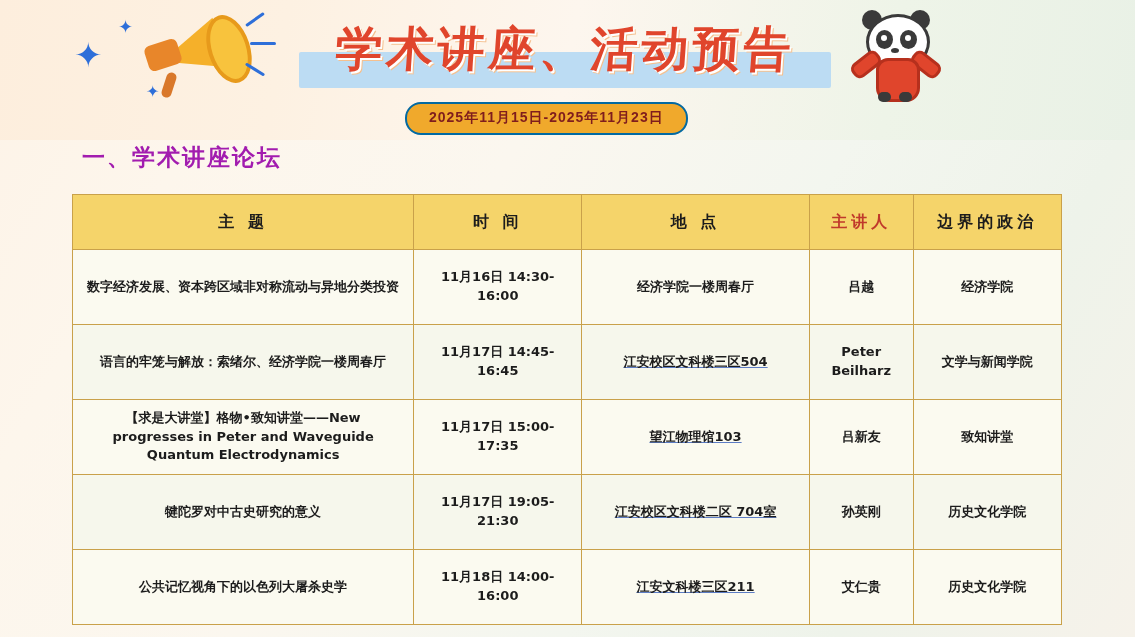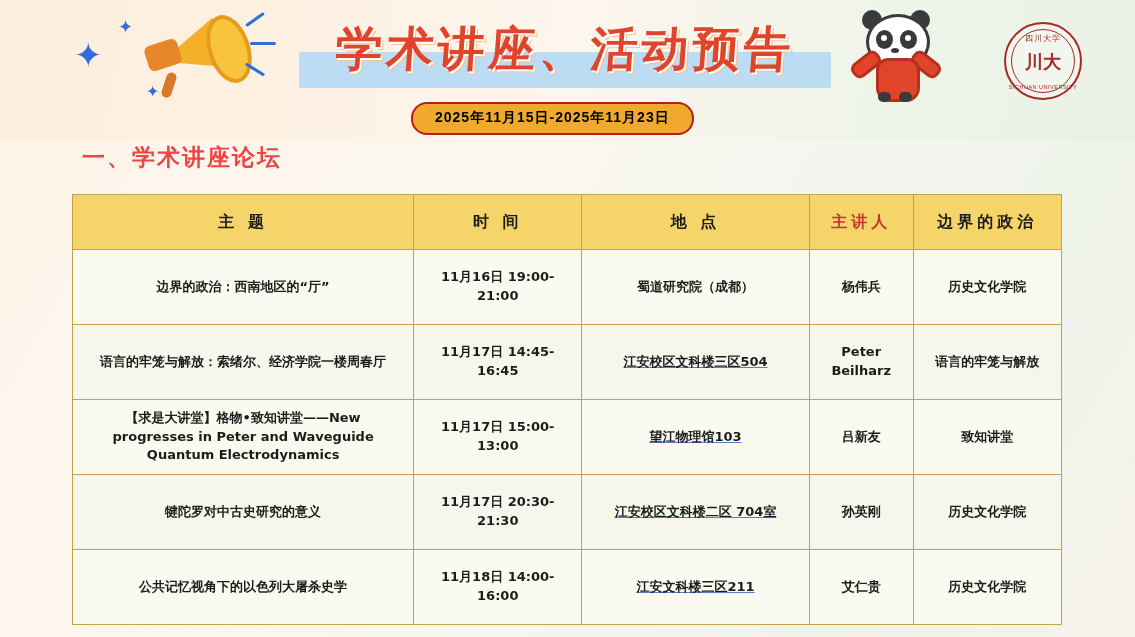--- a/index.html
+++ b/index.html
@@ -120,27 +120,27 @@
     font-size: 47px;
     font-weight: bold;
     letter-spacing: 4px;
     color: #e0452c;
     text-shadow: 2px 2px 0 #ffffff, 3px 3px 0 #f5c08f;
     white-space: nowrap;
     transform: skewX(-4deg);
   }
   .date-pill {
     position: absolute;
-    left: 126px;
+    left: 120px;
     top: 84px;
     padding: 5px 22px 6px;
     background: #f0a92c;
-    border: 2px solid #b91c1c;
+    border: 2px solid #0369a1;
     border-radius: 16px;
-    color: #000000;
+    color: #7f1d1d;
     font-size: 14px;
     font-weight: bold;
     letter-spacing: 1px;
     white-space: nowrap;
   }
 
   
   .panda {
     position: absolute;
     left: 848px;
@@ -276,21 +276,21 @@
   }
 
   
   .section-heading {
     position: absolute;
     left: 82px;
     top: 142px;
     font-family: "DejaVu Sans", sans-serif;
     font-size: 23px;
     font-weight: bold;
-    color: #ef4444;
+    color: #a21caf;
     letter-spacing: 2px;
   }
 
   
   .table-wrap {
     position: absolute;
     left: 72px;
     top: 194px;
     width: 990px;
   }
@@ -374,26 +374,20 @@
     <div class="panda-eye l"></div>
     <div class="panda-eye r"></div>
     <div class="panda-nose"></div>
     <div class="panda-arm l"></div>
     <div class="panda-arm r"></div>
     <div class="panda-body"></div>
     <div class="panda-leg l"></div>
     <div class="panda-leg r"></div>
   </div>
 
-  <div class="seal">
-    <div class="seal-inner"></div>
-    <div class="seal-top">四川大学</div>
-    <div class="seal-mid">川大</div>
-    <div class="seal-bot">SICHUAN UNIVERSITY</div>
-  </div>
 </div>
 
 <div class="section-heading">一、学术讲座论坛</div>
 
 <div class="table-wrap">
   <table>
     <colgroup>
       <col class="c1">
         <col class="c2">
         <col class="c3">
@@ -404,43 +398,43 @@
       <tr>
         <th>主  题</th>
         <th>时  间</th>
         <th>地  点</th>
         <th class="red">主讲人</th>
         <th>边界的政治</th>
       </tr>
     </thead>
     <tbody>
       <tr>
-        <td class="topic">边界的政治：西南地区的“厅”</td>
-        <td>11月16日 19:00-21:00</td>
-        <td>蜀道研究院（成都）</td>
-        <td>杨伟兵</td>
-        <td>历史文化学院</td>
+        <td class="topic">数字经济发展、资本跨区域非对称流动与异地分类投资</td>
+        <td>11月16日 14:30-16:00</td>
+        <td>经济学院一楼周春厅</td>
+        <td>吕越</td>
+        <td>经济学院</td>
       </tr>
       <tr>
         <td class="topic">语言的牢笼与解放：索绪尔、经济学院一楼周春厅</td>
         <td>11月17日 14:45-16:45</td>
         <td class="u-line">江安校区文科楼三区504</td>
         <td>Peter Beilharz</td>
-        <td>语言的牢笼与解放</td>
+        <td>文学与新闻学院</td>
       </tr>
       <tr>
         <td class="topic">【求是大讲堂】格物•致知讲堂——New progresses in Peter and Waveguide Quantum Electrodynamics</td>
-        <td>11月17日 15:00-13:00</td>
+        <td>11月17日 15:00-17:35</td>
         <td class="u-line">望江物理馆103</td>
         <td>吕新友</td>
         <td>致知讲堂</td>
       </tr>
       <tr>
         <td class="topic">犍陀罗对中古史研究的意义</td>
-        <td>11月17日 20:30-21:30</td>
+        <td>11月17日 19:05-21:30</td>
         <td class="u-line">江安校区文科楼二区 704室</td>
         <td>孙英刚</td>
         <td>历史文化学院</td>
       </tr>
       <tr>
         <td class="topic">公共记忆视角下的以色列大屠杀史学</td>
         <td>11月18日 14:00-16:00</td>
         <td class="u-line">江安文科楼三区211</td>
         <td>艾仁贵</td>
         <td>历史文化学院</td>

